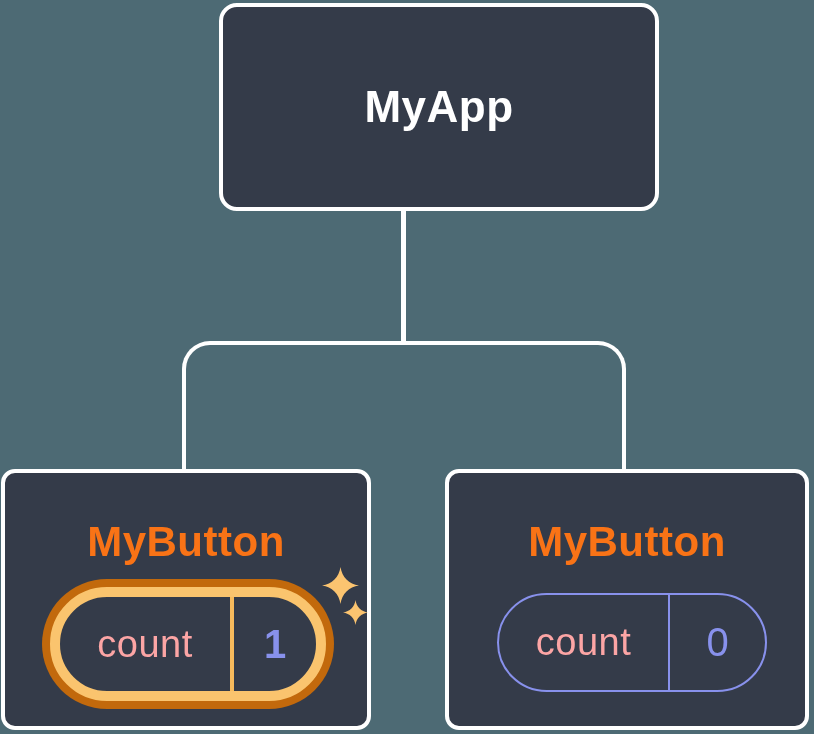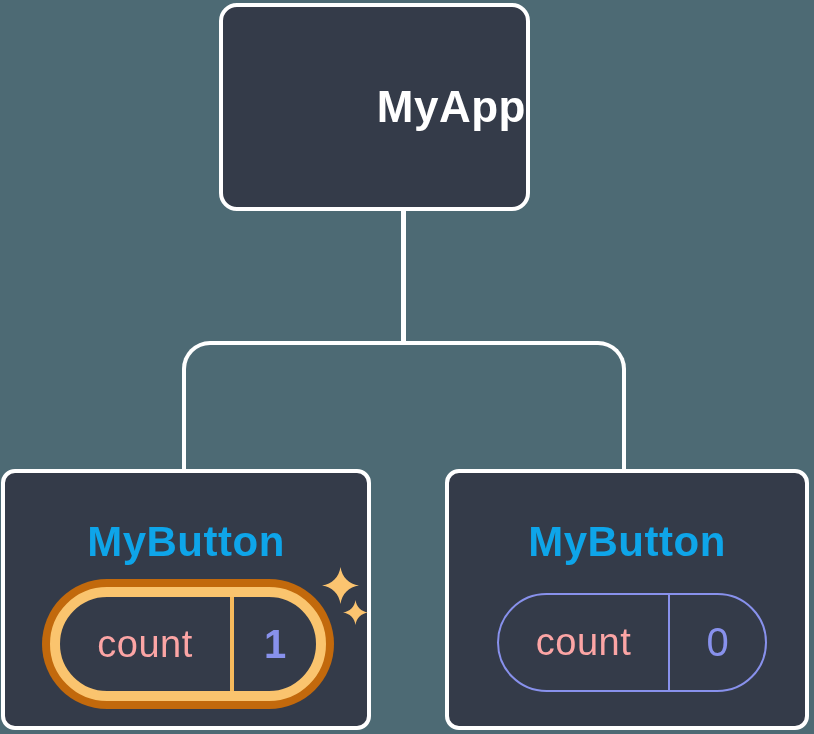--- a/index.html
+++ b/index.html
@@ -12,34 +12,34 @@
   .stage{position:absolute;inset:0;width:814px;height:734px;}
 
   
   .node{
     position:absolute;
     background:#343B49;
     border:4px solid #FFFFFF;
     box-sizing:border-box;
   }
   .node-root{
-    left:219px;top:3px;width:311px;height:208px;
+    left:219px;top:3px;width:440px;height:208px;
     border-radius:18px;
-    display:flex;align-items:center;justify-content:flex-end;
+    display:flex;align-items:center;justify-content:center;
   }
   .node-child{border-radius:14px;}
   .node-child-left{left:1px;top:469px;width:370px;height:261px;}
   .node-child-right{left:445px;top:469px;width:364px;height:261px;}
 
   .root-label{
     color:#FFFFFF;font-size:44px;font-weight:600;letter-spacing:0.5px;
   }
   .child-label{
     position:absolute;left:0;right:0;top:45px;
-    text-align:center;color:#0ea5e9;font-size:42px;font-weight:600;letter-spacing:0.5px;
+    text-align:center;color:#f97316;font-size:42px;font-weight:600;letter-spacing:0.5px;
   }
 
   
   .stem{
     position:absolute;left:401px;top:209px;width:5px;height:136px;
     background:#FFFFFF;
   }
   .bracket{
     position:absolute;left:182px;top:341px;width:444px;height:129px;
     border-top:4px solid #FFFFFF;

